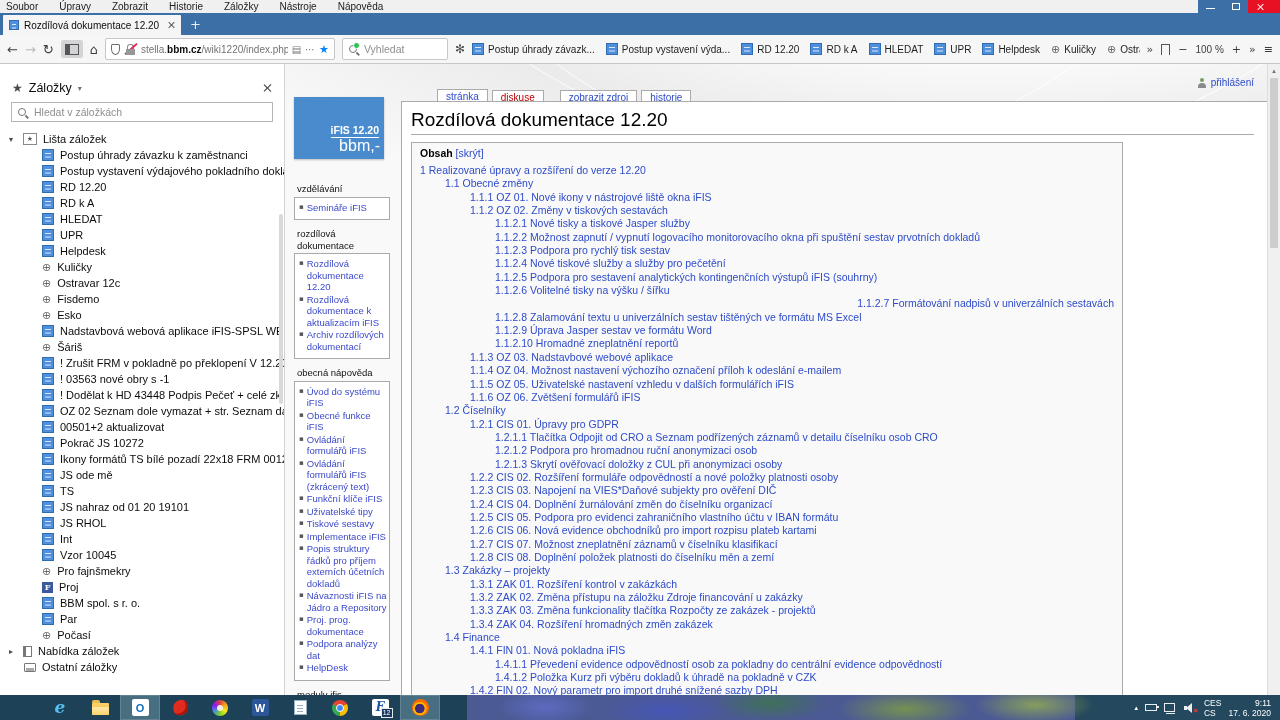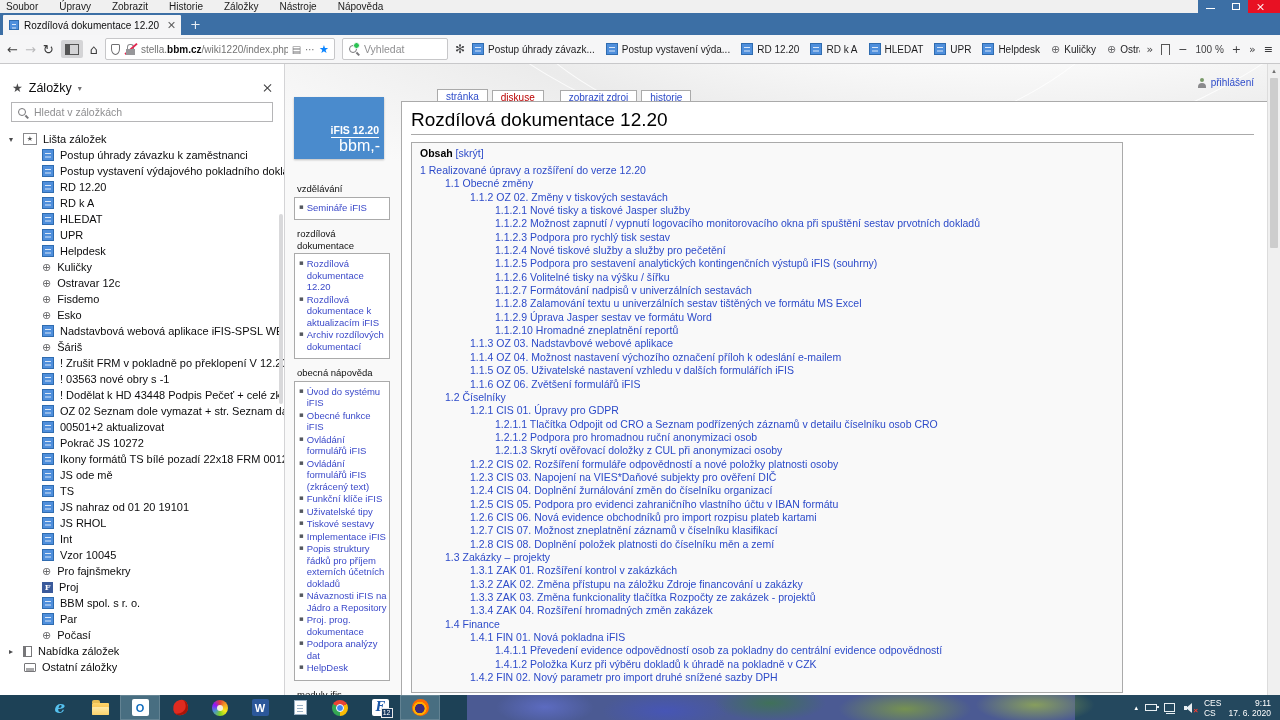--- a/index.html
+++ b/index.html
@@ -573,28 +573,29 @@
         <div class="main-box">
           <h1 class="page-title">Rozdílová dokumentace 12.20</h1>
           <div class="toc-box">
             <div class="toc-head">
               <b>Obsah</b>
               <span class="toc-toggle">[skrýt]</span>
             </div>
             <div class="toc-list" id="toc-list">
                 <div class="toc-row" style="padding-left: 0px;">1 Realizované úpravy a rozšíření do verze 12.20</div>
                 <div class="toc-row" style="padding-left: 25px;">1.1 Obecné změny</div>
+                <div class="toc-row" style="padding-left: 50px;">1.1.1 OZ 01. Nové ikony v nástrojové liště okna iFIS</div>
                 <div class="toc-row" style="padding-left: 50px;">1.1.2 OZ 02. Změny v tiskových sestavách</div>
                 <div class="toc-row" style="padding-left: 75px;">1.1.2.1 Nové tisky a tiskové Jasper služby</div>
                 <div class="toc-row" style="padding-left: 75px;">1.1.2.2 Možnost zapnutí / vypnutí logovacího monitorovacího okna při spuštění sestav prvotních dokladů</div>
                 <div class="toc-row" style="padding-left: 75px;">1.1.2.3 Podpora pro rychlý tisk sestav</div>
                 <div class="toc-row" style="padding-left: 75px;">1.1.2.4 Nové tiskové služby a služby pro pečetění</div>
                 <div class="toc-row" style="padding-left: 75px;">1.1.2.5 Podpora pro sestavení analytických kontingenčních výstupů iFIS (souhrny)</div>
                 <div class="toc-row" style="padding-left: 75px;">1.1.2.6 Volitelné tisky na výšku / šířku</div>
-                <div class="toc-row" style="padding-left: 75px;">1.1.2.7 Formátování nadpisů v univerzálních sestavách</div>
+                <div class="toc-row" style="padding-left: 75px; text-align: right;">1.1.2.7 Formátování nadpisů v univerzálních sestavách</div>
                 <div class="toc-row" style="padding-left: 75px;">1.1.2.8 Zalamování textu u univerzálních sestav tištěných ve formátu MS Excel</div>
                 <div class="toc-row" style="padding-left: 75px;">1.1.2.9 Úprava Jasper sestav ve formátu Word</div>
                 <div class="toc-row" style="padding-left: 75px;">1.1.2.10 Hromadné zneplatnění reportů</div>
                 <div class="toc-row" style="padding-left: 50px;">1.1.3 OZ 03. Nadstavbové webové aplikace</div>
                 <div class="toc-row" style="padding-left: 50px;">1.1.4 OZ 04. Možnost nastavení výchozího označení příloh k odeslání e-mailem</div>
                 <div class="toc-row" style="padding-left: 50px;">1.1.5 OZ 05. Uživatelské nastavení vzhledu v dalších formulářích iFIS</div>
                 <div class="toc-row" style="padding-left: 50px;">1.1.6 OZ 06. Zvětšení formulářů iFIS</div>
                 <div class="toc-row" style="padding-left: 25px;">1.2 Číselníky</div>
                 <div class="toc-row" style="padding-left: 50px;">1.2.1 CIS 01. Úpravy pro GDPR</div>
                 <div class="toc-row" style="padding-left: 75px;">1.2.1.1 Tlačítka Odpojit od CRO a Seznam podřízených záznamů v detailu číselníku osob CRO</div>

